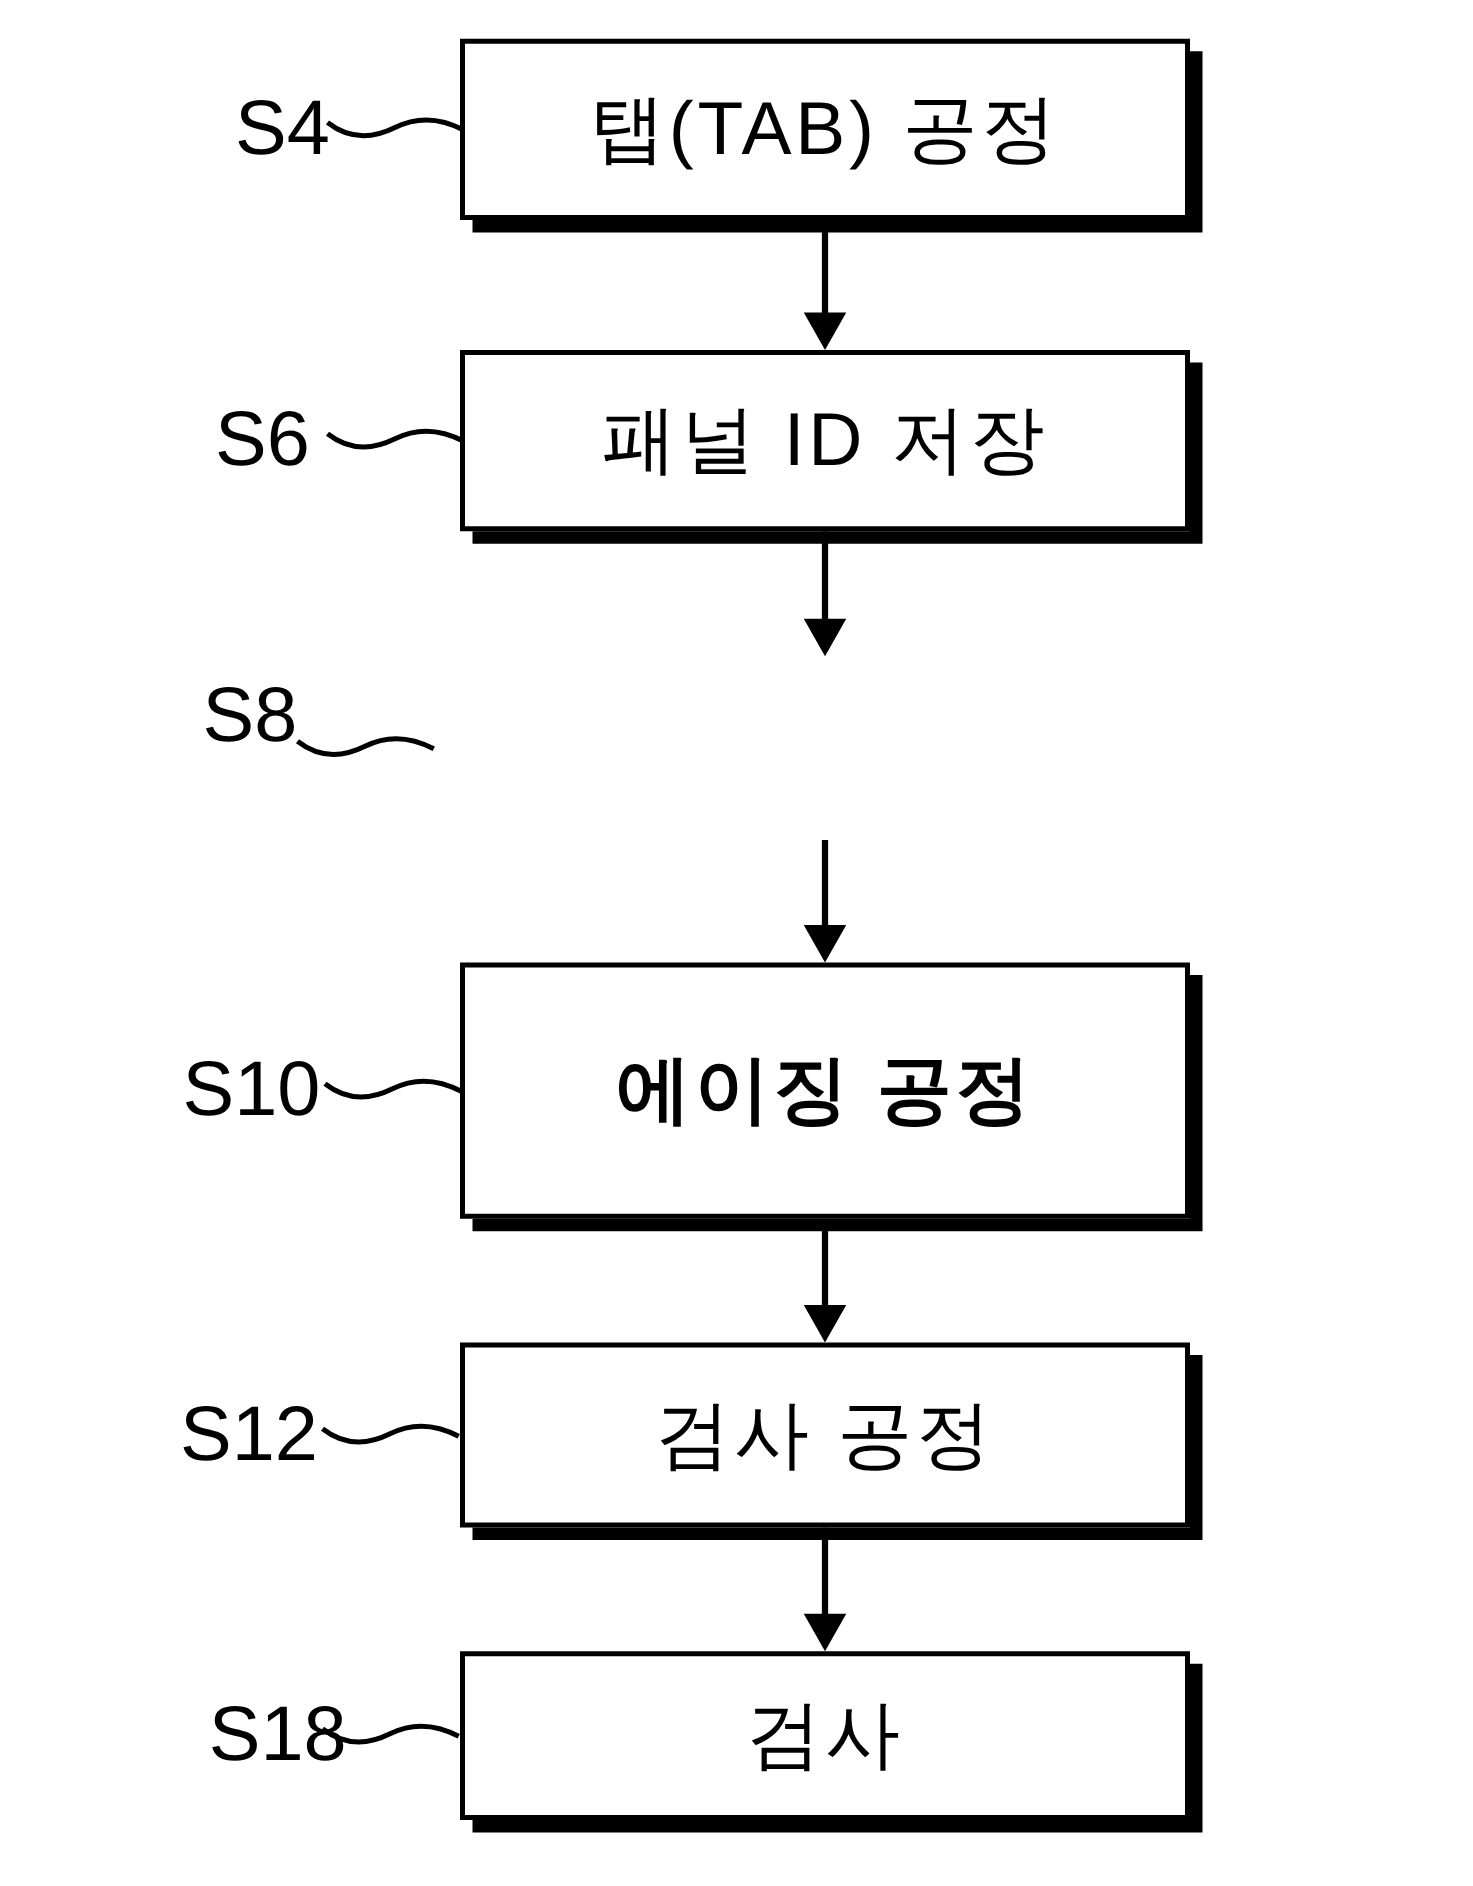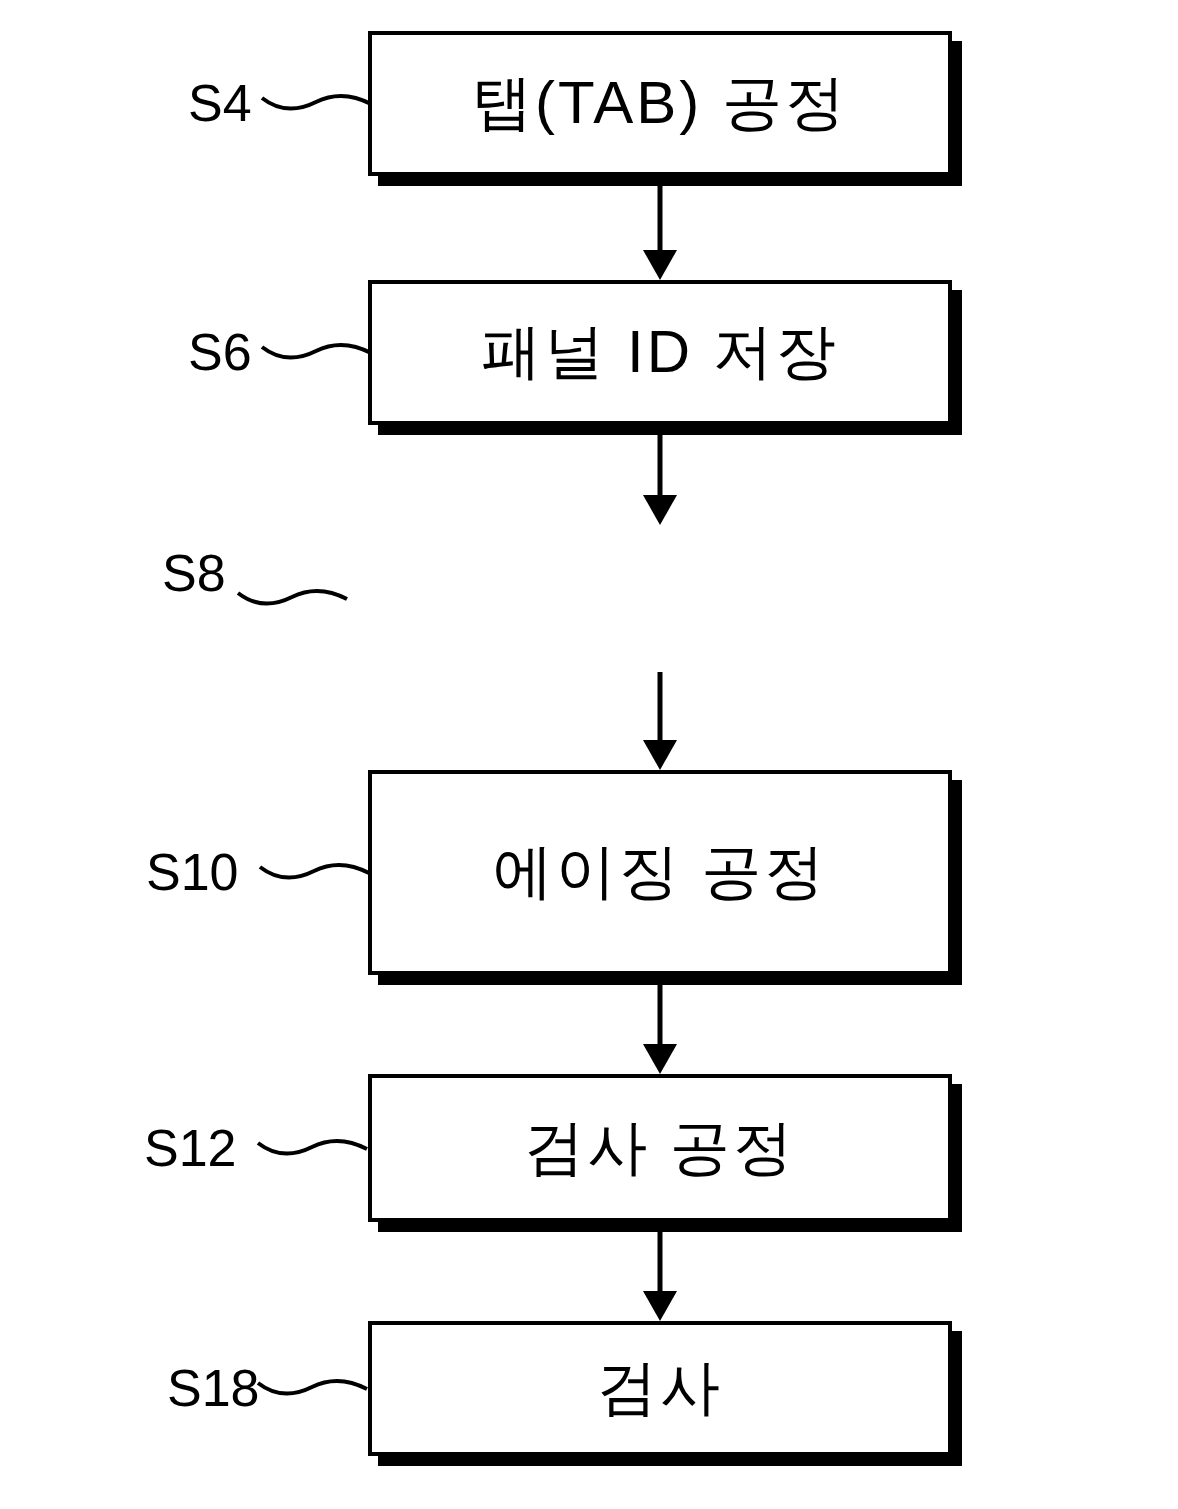--- a/index.html
+++ b/index.html
@@ -27,36 +27,36 @@
   }
   .pbox .ptext {
     font-size: 60px;
     color: #000000;
     letter-spacing: 3px;
     white-space: nowrap;
   }
   .r1 { top: 31px;   height: 145px; }
   .r2 { top: 280px;  height: 145px; }
   .r3 { top: 525px;  height: 147px; }
-  .r4 { top: 770px;  height: 205px; }
+  .r4 { top: 770px;  height: 205px; font-weight: bold; }
   .r5 { top: 1074px; height: 148px; }
   .r6 { top: 1321px; height: 135px; }
 
   
   .slabel {
     position: absolute;
     transform: translateY(-50%);
-    font-size: 52px;
+    font-size: 62px;
     color: #000000;
     line-height: 1;
     white-space: nowrap;
     z-index: 1;
   }
   .l1 { left: 188px; top: 103px;  }
-  .l2 { left: 188px; top: 352px;  }
+  .l2 { left: 172px; top: 352px;  }
   .l3 { left: 162px; top: 573px;  }
   .l4 { left: 146px; top: 872px;  }
   .l5 { left: 144px; top: 1148px; }
   .l6 { left: 144px; top: 1388px; margin-left: 23px; }
 
   
   .squig { position: absolute; width: 112px; height: 28px; z-index: 1; }
   .q1 { left: 260px; top: 90px;   }
   .q2 { left: 260px; top: 339px;  }
   .q3 { left: 236px; top: 585px;  }

